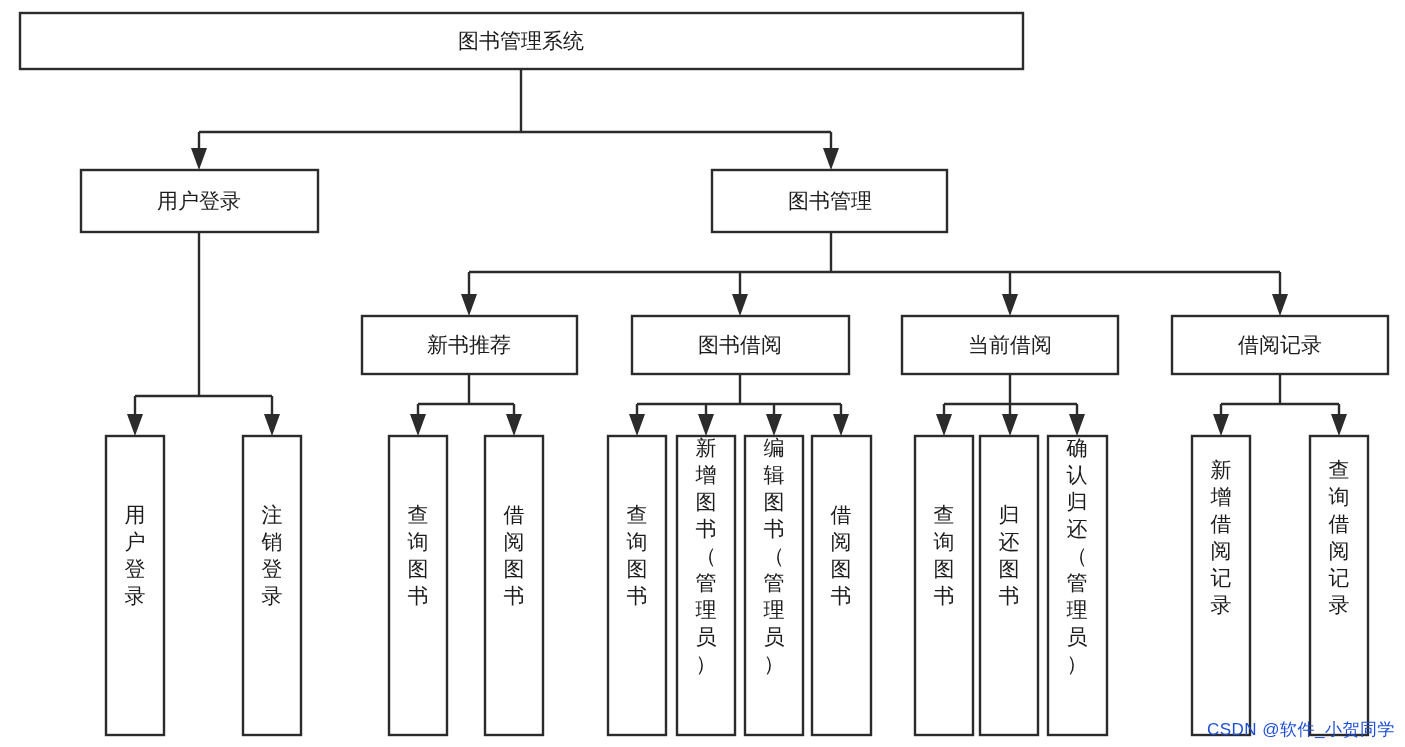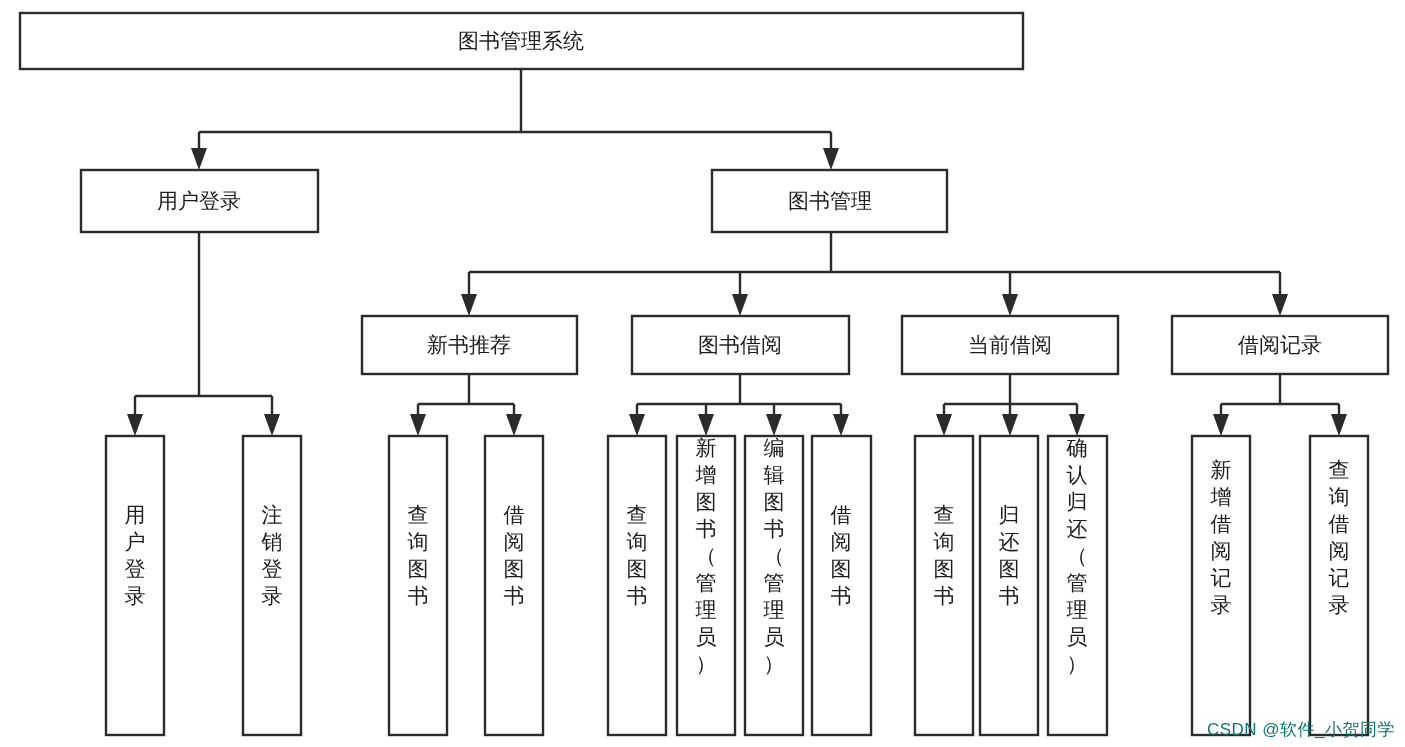--- a/index.html
+++ b/index.html
@@ -50,21 +50,21 @@
   .arrow-head {
     fill: #2b2b2b;
     stroke: none;
   }
   .watermark {
     position: absolute;
     right: 10px;
     bottom: 6px;
     font-family: "Liberation Sans", "DejaVu Sans", sans-serif;
     font-size: 17px;
-    color: #0f766e;
+    color: #1d4ed8;
     letter-spacing: 0.5px;
     white-space: nowrap;
     pointer-events: none;
   }
 </style>
 </head>
 <body>
 
 <div id="diagram-root">
   <svg class="diagram" viewBox="0 0 1405 747" xmlns="http://www.w3.org/2000/svg">

